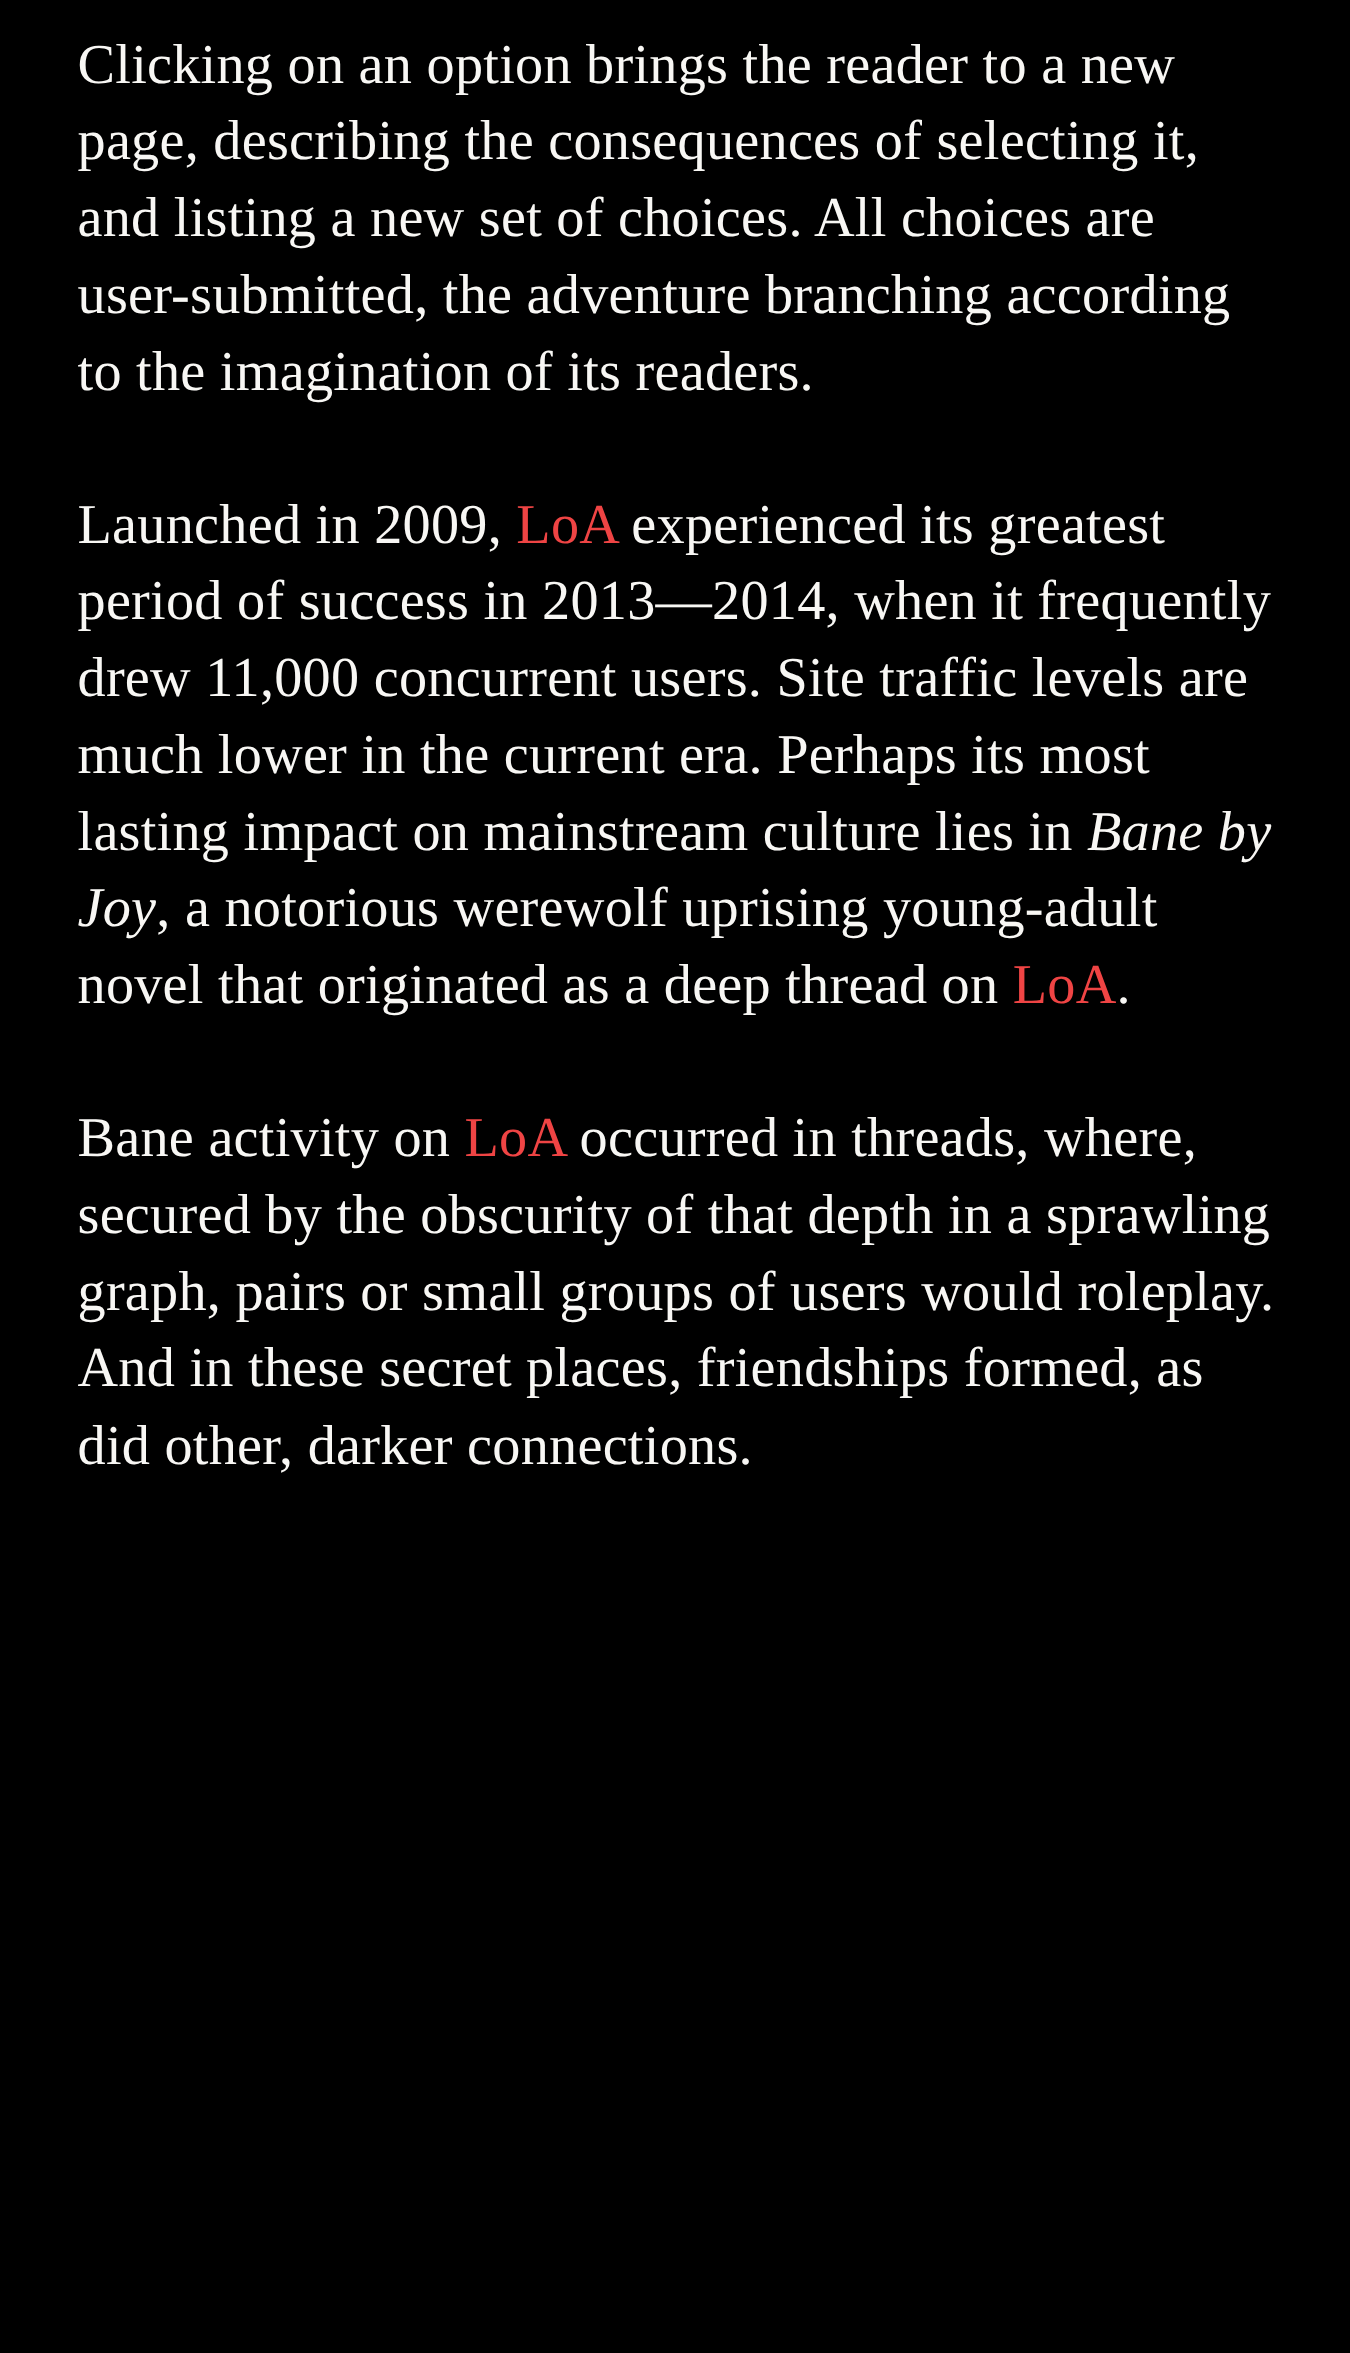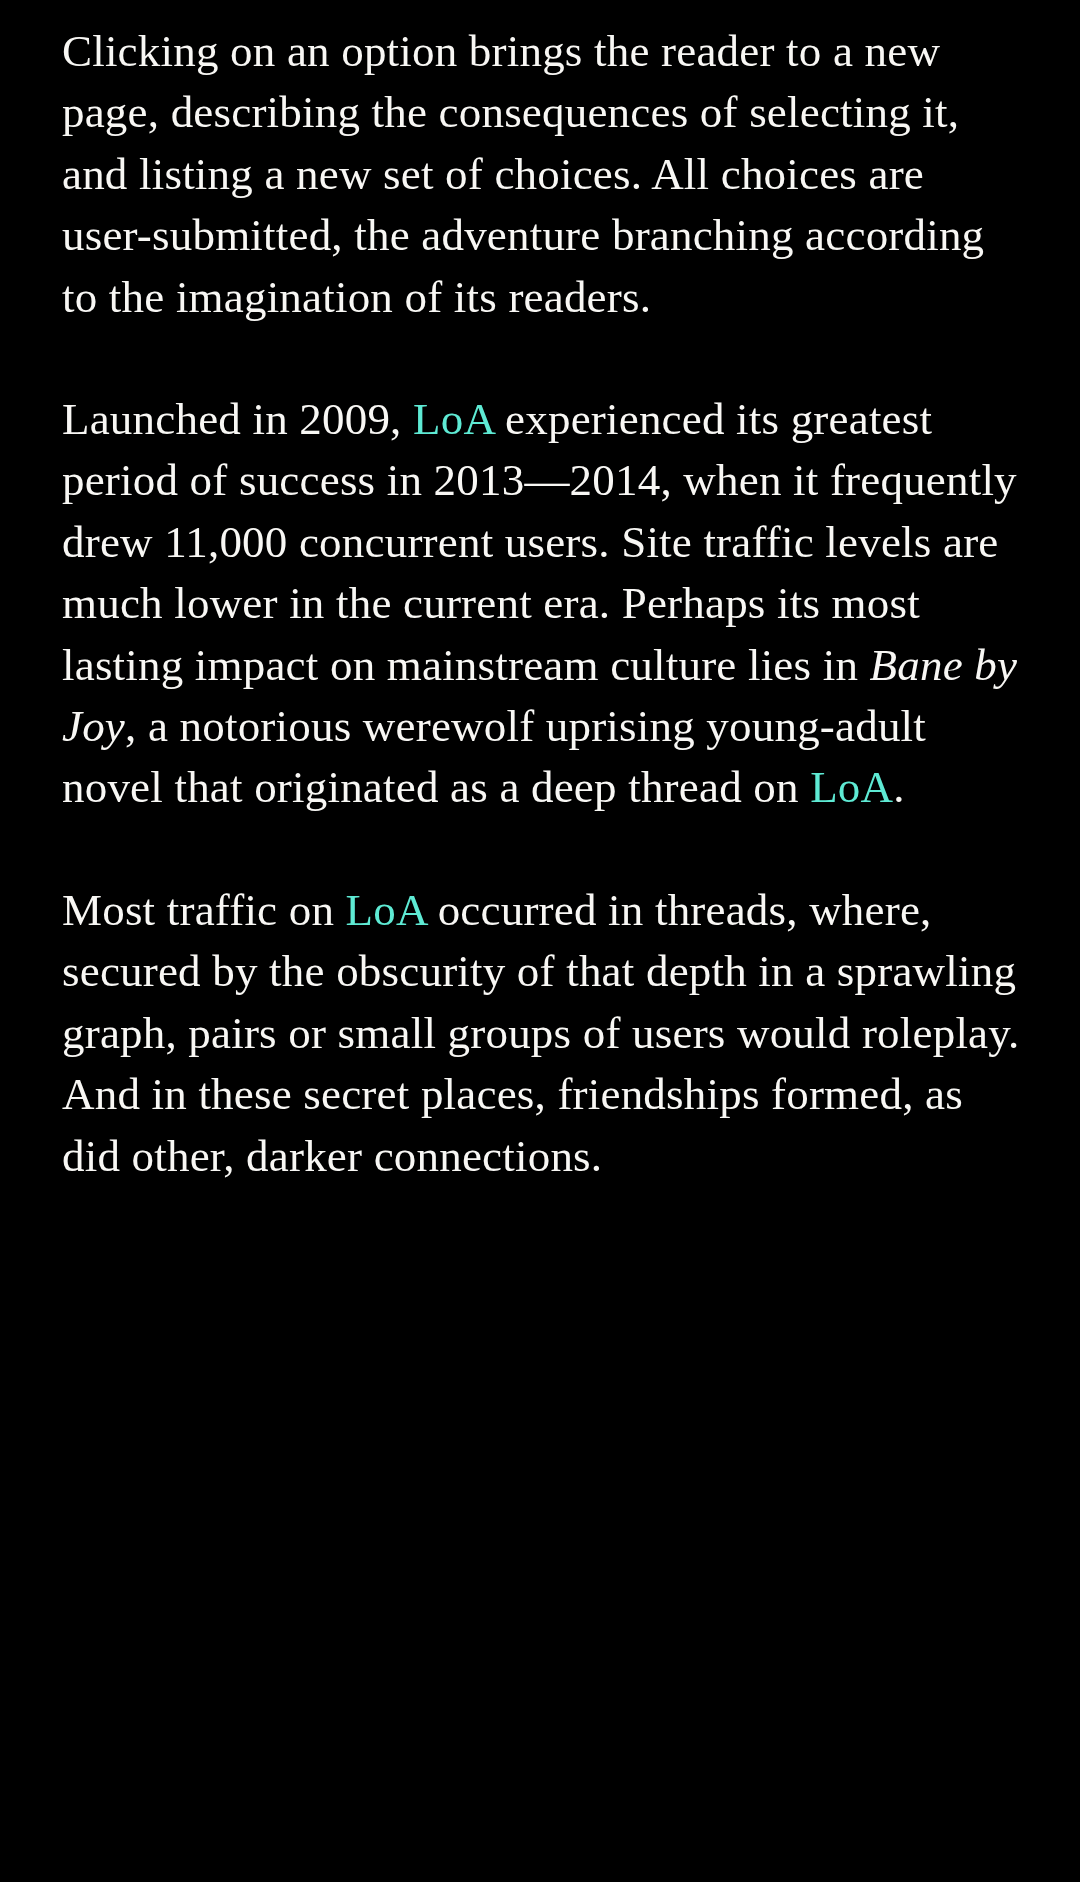--- a/index.html
+++ b/index.html
@@ -26,21 +26,21 @@
     color: #f8f7f4;
     font-weight: 400;
   }
   .article p:last-child {
     margin-bottom: 0;
   }
   .seg {
     color: inherit;
   }
   .link {
-    color: #5eead4;
+    color: #ef4444;
     text-decoration: none;
     cursor: pointer;
   }
   .em {
     font-style: italic;
   }
 </style>
 </head>
 <body>
 
@@ -49,17 +49,17 @@
 
     <p>
       <span class="seg">Clicking on an option brings the reader to a new page, describing the consequences of selecting it, and listing a new set of choices. All choices are user-submitted, the adventure branching according to the imagination of its readers.</span>
     </p>
 
     <p>
       <span class="seg">Launched in 2009, </span><a class="link">LoA</a><span class="seg"> experienced its greatest period of success in 2013—2014, when it frequently drew 11,000 concurrent users. Site traffic levels are much lower in the current era. Perhaps its most lasting impact on mainstream culture lies in </span><span class="seg em">Bane by Joy</span><span class="seg">, a notorious werewolf uprising young-adult novel that originated as a deep thread on </span><a class="link">LoA</a><span class="seg">.</span>
     </p>
 
     <p>
-      <span class="seg">Most traffic on </span><a class="link">LoA</a><span class="seg"> occurred in threads, where, secured by the obscurity of that depth in a sprawling graph, pairs or small groups of users would roleplay. And in these secret places, friendships formed, as did other, darker connections.</span>
+      <span class="seg">Bane activity on </span><a class="link">LoA</a><span class="seg"> occurred in threads, where, secured by the obscurity of that depth in a sprawling graph, pairs or small groups of users would roleplay. And in these secret places, friendships formed, as did other, darker connections.</span>
     </p>
 
   </main>
 </div>
 
 </body></html>

